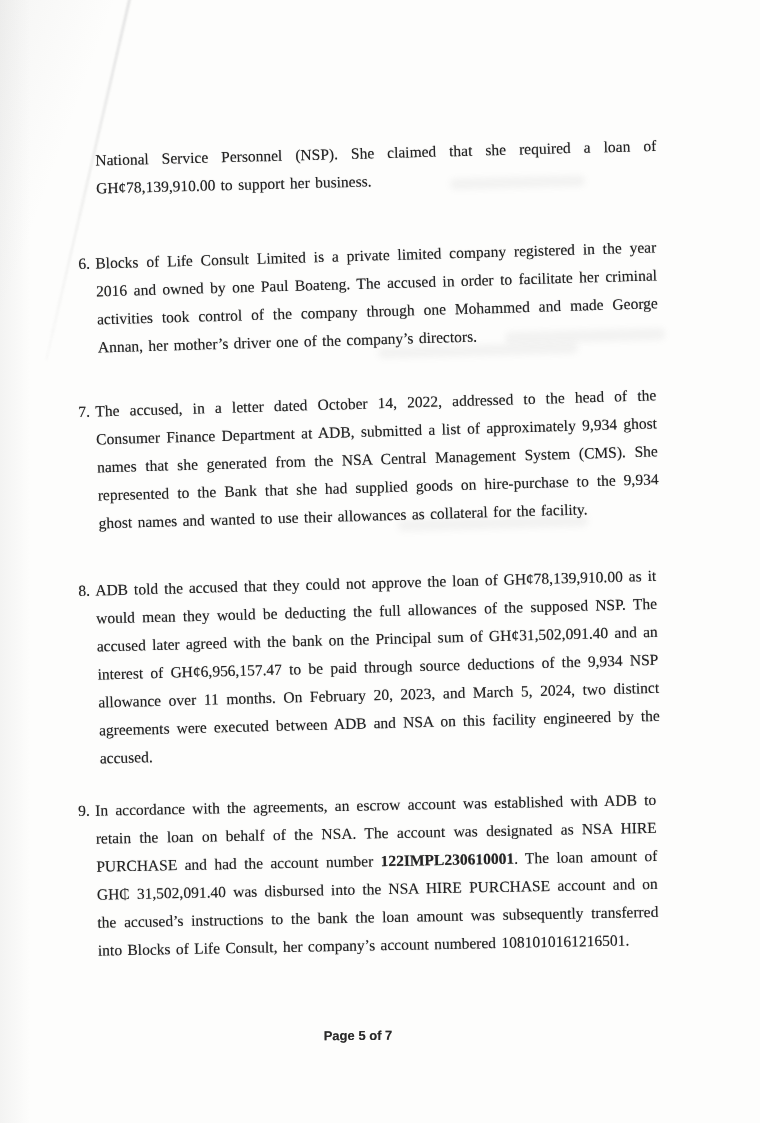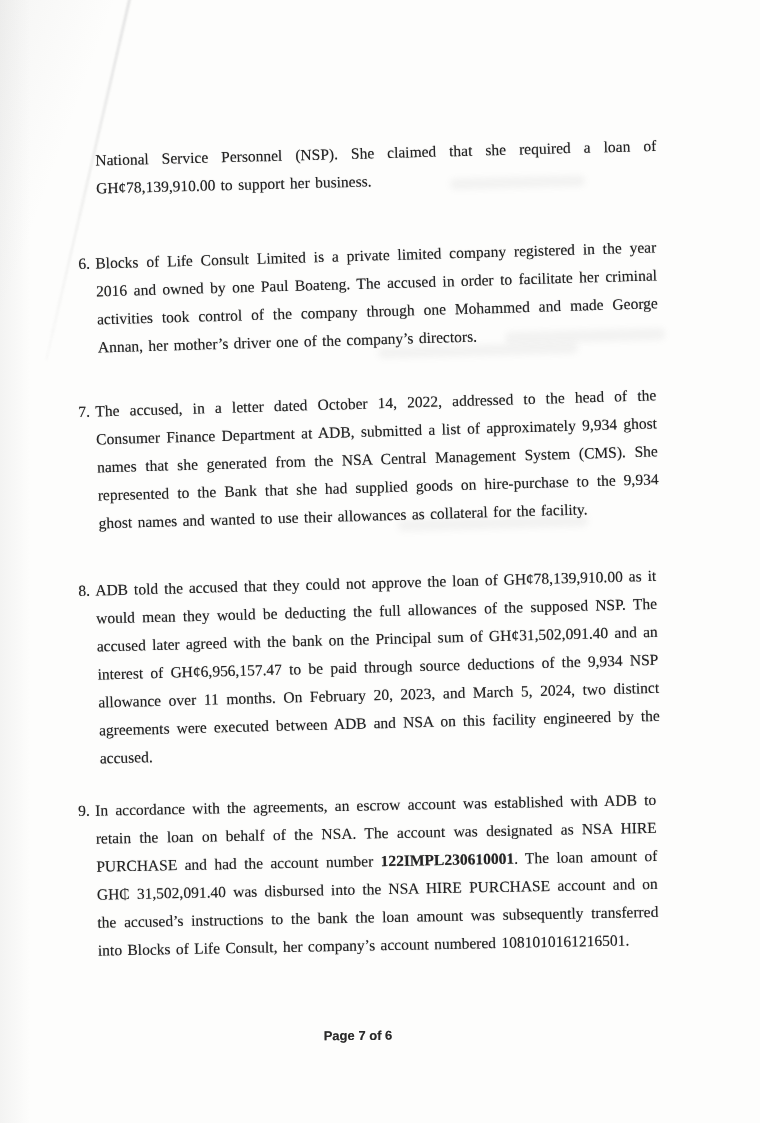--- a/index.html
+++ b/index.html
@@ -114,16 +114,16 @@
     <span class="num">8.</span>
     <div class="ptext">ADB told the accused that they could not approve the loan of GH¢78,139,910.00 as it would mean they would be deducting the full allowances of the supposed NSP.  The accused later agreed with the bank on the Principal sum of GH¢31,502,091.40 and an interest of GH¢6,956,157.47 to be paid through source deductions of the 9,934 NSP allowance over 11 months. On February 20, 2023, and March 5, 2024, two distinct agreements were executed between ADB and NSA on this facility engineered by the accused.</div>
   </div>
 
   <div class="para p9 rotC">
     <span class="num">9.</span>
     <div class="ptext"><span>In accordance with the agreements, an escrow account was established with ADB to retain the loan on behalf of the NSA. The account was designated as NSA HIRE PURCHASE and had the account number </span><span class="bold">122IMPL230610001</span><span>.  The loan amount of GH₵ 31,502,091.40 was disbursed into the NSA HIRE PURCHASE account and on the accused’s instructions to the bank the loan amount was subsequently transferred into Blocks of Life Consult, her company’s account numbered 1081010161216501.</span></div>
   </div>
 
   <div class="footer">
-    <span>Page 7 of 6</span>
+    <span>Page 5 of 7</span>
   </div>
 
 </div>
 
 </body></html>

